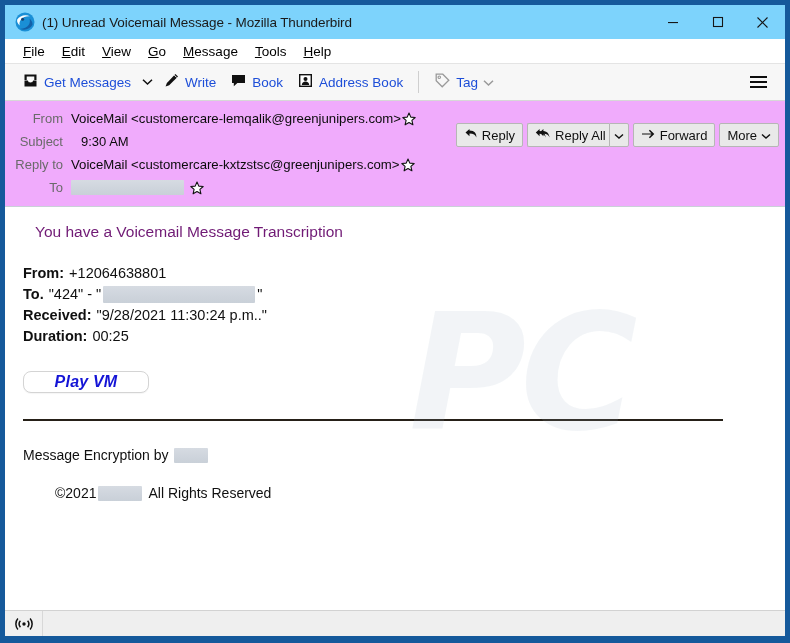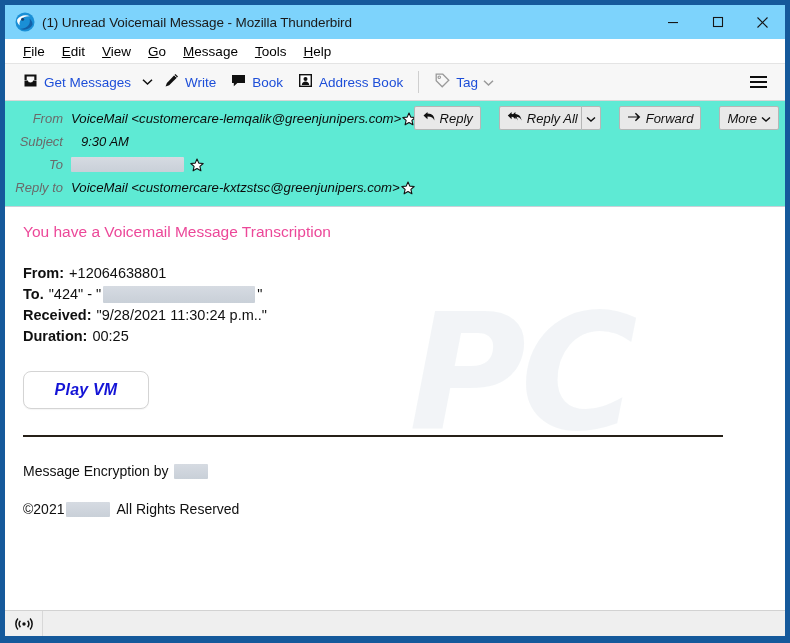--- a/index.html
+++ b/index.html
@@ -106,26 +106,25 @@
     align-items: center; justify-content: center;
     gap: 3px;
     margin-right: 4px;
   }
   .hamburger span {
     display: block; width: 17px; height: 2px; background: #0d0d0d;
   }
 
   
   .msghdr {
-    background: #5eead4;
+    background: #f0abfc;
     border-bottom: 1px solid #c9d0d8;
     padding: 6px 0 7px 0;
     flex: 0 0 auto;
     position: relative;
-    font-style: italic;
   }
   .hrow {
     display: flex;
     align-items: center;
     min-height: 23px;
     padding: 0 10px 0 0;
   }
   .hlabel {
     width: 66px;
     flex: 0 0 66px;
@@ -147,24 +146,24 @@
   .star { width: 14px; height: 14px; display: block; }
   .hflex { flex: 1 1 auto; }
   .htime {
     font-size: 13px;
     color: #0b0b0b;
     white-space: nowrap;
     padding-left: 10px;
   }
   .hdrbtns {
     position: absolute;
-    top: 5px; right: 6px;
-    display: flex;
-    align-items: center;
-    gap: 18px;
+    top: 22px; right: 6px;
+    display: flex;
+    align-items: center;
+    gap: 4px;
   }
   .hbtn {
     display: flex; align-items: center; gap: 4px;
     height: 24px;
     padding: 0 7px;
     font-size: 13px;
     color: #101010;
     background: #e9e9e9;
     border: 1px solid #b6b6b6;
     border-radius: 2px;
@@ -184,35 +183,36 @@
   
   .body {
     flex: 1 1 auto;
     background: #ffffff;
     position: relative;
     overflow: hidden;
     padding: 16px 18px 0 18px;
   }
   .b-heading {
     font-size: 15.5px;
-    color: #ec4899;
+    color: #701a75;
     margin-bottom: 22px;
+    margin-left: 12px;
   }
   .b-line {
     font-size: 14.5px;
     color: #101010;
     line-height: 21px;
     display: flex;
     align-items: center;
     white-space: nowrap;
   }
   .b-line b { font-weight: bold; margin-right: 5px; }
   .playbtn {
     margin-top: 24px;
-    width: 126px; height: 38px;
+    width: 126px; height: 22px;
     background: #ffffff;
     border: 1px solid #d4d4d4;
     border-radius: 8px;
     display: flex;
     align-items: center;
     justify-content: center;
     box-shadow: 0 1px 1px rgba(0,0,0,0.04);
   }
   .playbtn span {
     color: #1414d6;
@@ -229,21 +229,21 @@
   .foot1 {
     margin-top: 26px;
     font-size: 14px;
     color: #101010;
     display: flex; align-items: center;
   }
   .foot2 {
     margin-top: 22px;
     font-size: 14px;
     color: #101010;
-    display: flex; align-items: center;
+    display: flex; align-items: center; margin-left: 32px;
   }
 
   
   .wm {
     position: absolute;
     left: 0; top: 0; right: 0; bottom: 0;
     pointer-events: none;
     overflow: hidden;
   }
   .wm-text {
@@ -400,36 +400,36 @@
         </span>
       </div>
     </div>
 
     <div class="hrow">
       <div class="hlabel">Subject</div>
       <div class="htime">9:30 AM</div>
     </div>
 
     <div class="hrow">
+      <div class="hlabel">Reply to</div>
+      <div class="hvalue">
+        <span>VoiceMail &lt;customercare-kxtzstsc@greenjunipers.com&gt;</span>
+        <span class="star">
+          <svg width="14" height="14" viewBox="0 0 14 14">
+                <path d="M7 1 L8.8 5.1 L13.2 5.5 L9.9 8.4 L10.9 12.8 L7 10.5 L3.1 12.8 L4.1 8.4 L0.8 5.5 L5.2 5.1z" fill="#fff" stroke="#111" stroke-width="1.1" stroke-linejoin="round"></path>
+              </svg>
+        </span>
+      </div>
+    </div>
+
+    <div class="hrow">
       <div class="hlabel">To</div>
       <div class="hvalue">
         <span class="redact" style="width:113px;height:15px;"></span>
         <span class="star" style="margin-left:5px;">
-          <svg width="14" height="14" viewBox="0 0 14 14">
-                <path d="M7 1 L8.8 5.1 L13.2 5.5 L9.9 8.4 L10.9 12.8 L7 10.5 L3.1 12.8 L4.1 8.4 L0.8 5.5 L5.2 5.1z" fill="#fff" stroke="#111" stroke-width="1.1" stroke-linejoin="round"></path>
-              </svg>
-        </span>
-      </div>
-    </div>
-
-    <div class="hrow">
-      <div class="hlabel">Reply to</div>
-      <div class="hvalue">
-        <span>VoiceMail &lt;customercare-kxtzstsc@greenjunipers.com&gt;</span>
-        <span class="star">
           <svg width="14" height="14" viewBox="0 0 14 14">
                 <path d="M7 1 L8.8 5.1 L13.2 5.5 L9.9 8.4 L10.9 12.8 L7 10.5 L3.1 12.8 L4.1 8.4 L0.8 5.5 L5.2 5.1z" fill="#fff" stroke="#111" stroke-width="1.1" stroke-linejoin="round"></path>
               </svg>
         </span>
       </div>
     </div>
 
     <div class="hdrbtns">
       <div class="hbtn">
         <span>

